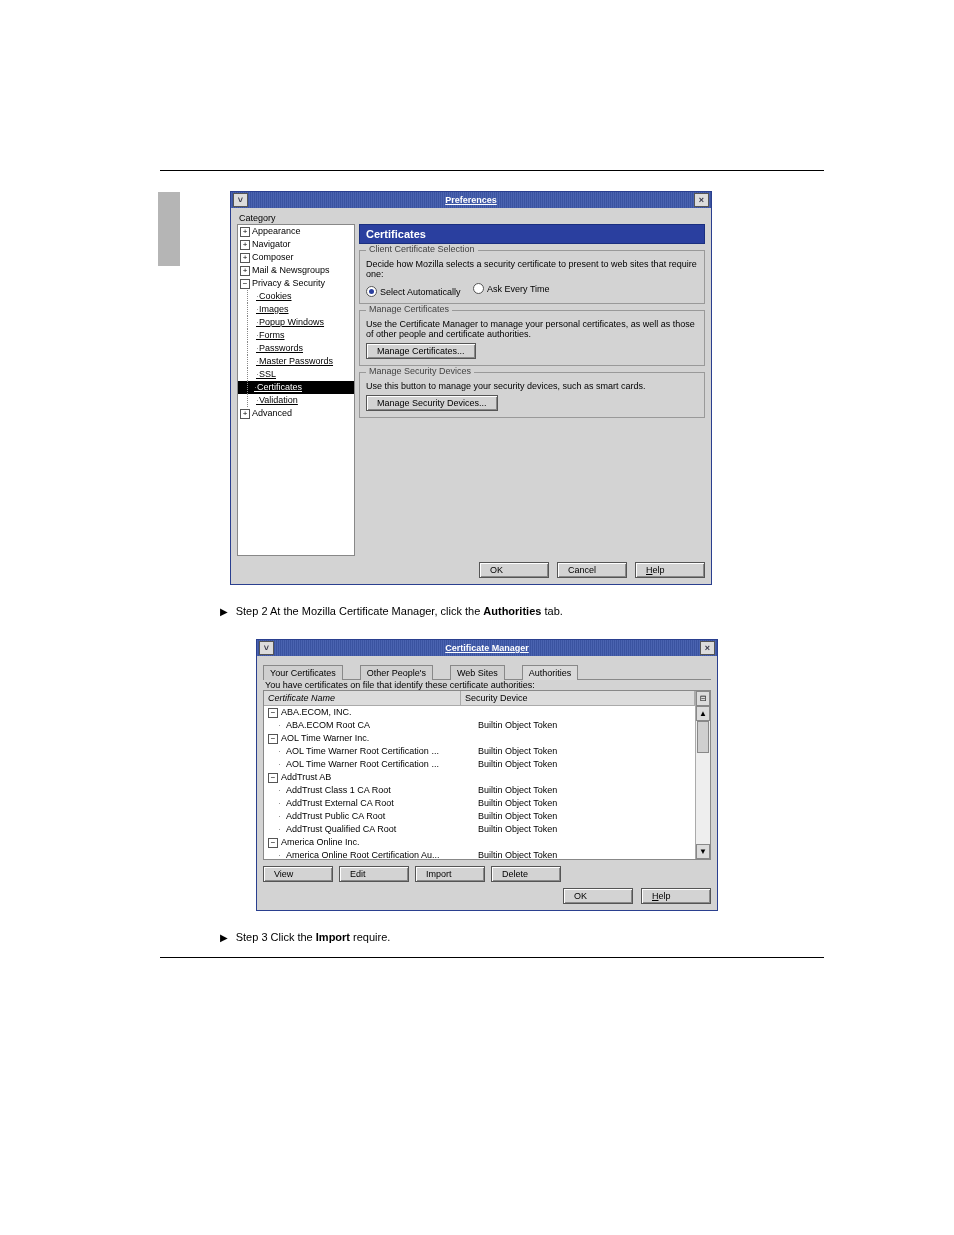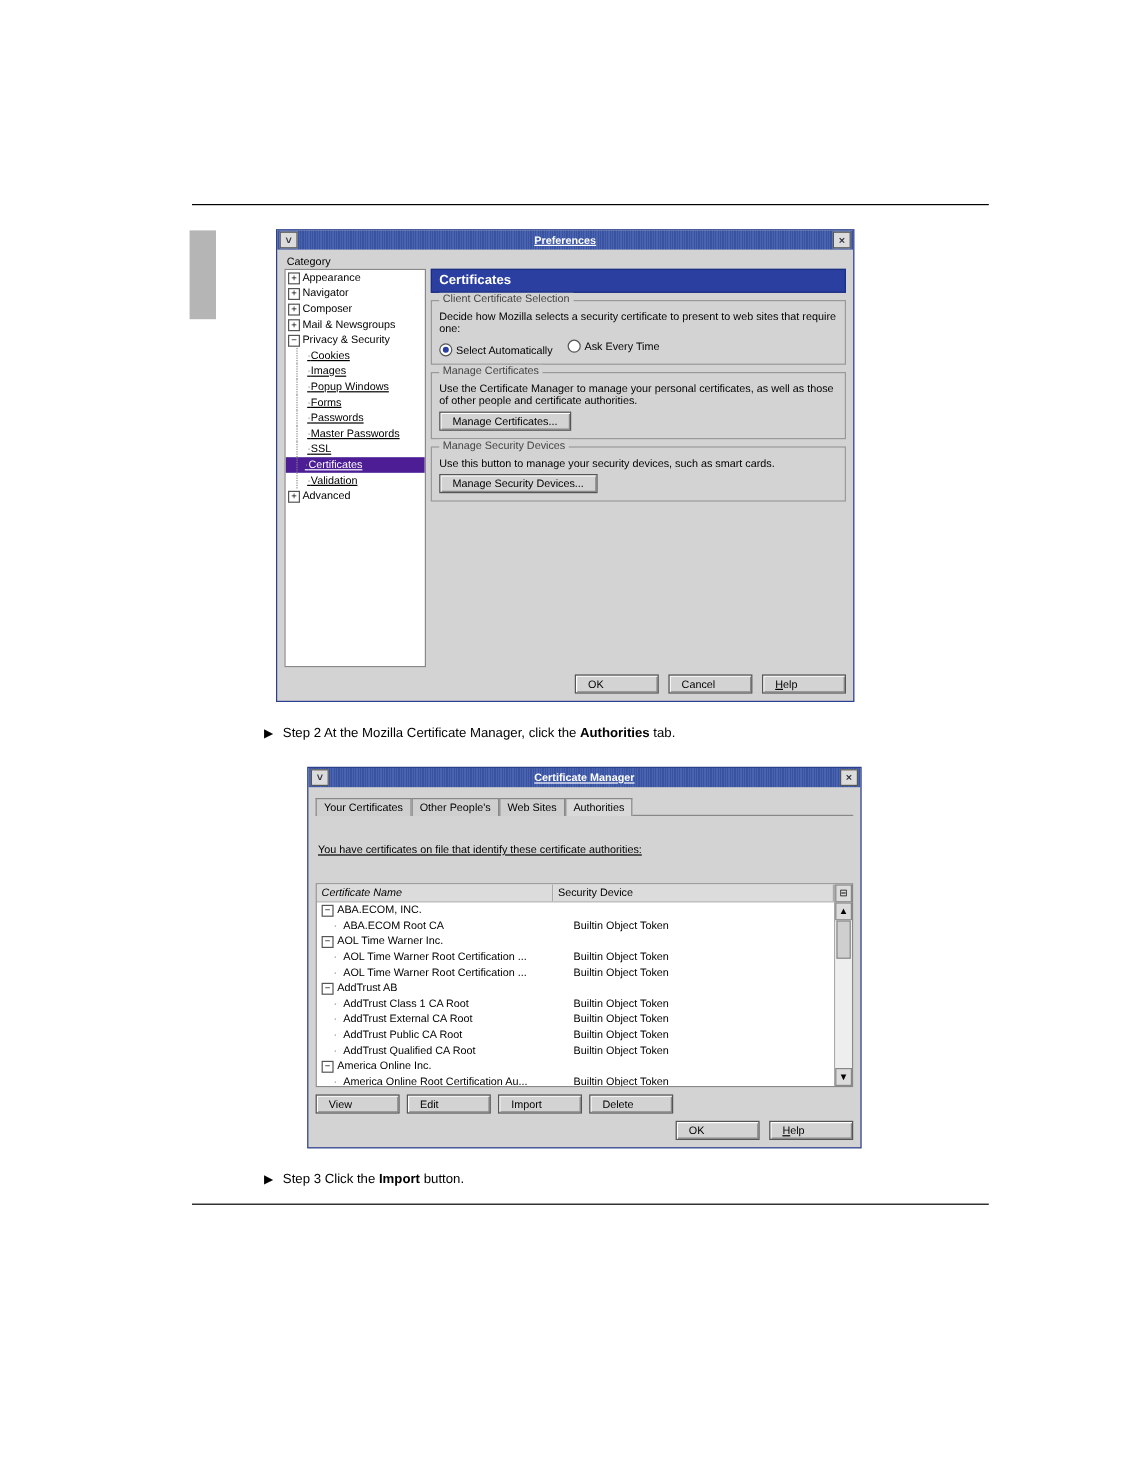--- a/index.html
+++ b/index.html
@@ -86,21 +86,21 @@
     width: 8px; height: 8px; border: 1px solid #555; font-size: 8px;
     display: inline-flex; align-items: center; justify-content: center;
     line-height: 6px; background:#fff;
   }
   .tree .leaf { padding-left: 18px; position: relative; text-decoration: underline; }
   .tree .leaf::before {
     content: ""; position: absolute; left: 9px; top: 0; bottom: 0;
     border-left: 1px dotted #888;
   }
   .tree .leaf .dash { color:#888; }
-  .tree .selected { background:#4c1d95; color:#fff;padding-left:16px; }
+  .tree .selected { background:#000000; color:#fff;padding-left:16px; }
 
   .right-col { flex: 1; display:flex; flex-direction:column; gap:6px; }
   .panel-title {
     background:#2a3f9f; color:#fff; font-weight:bold;
     padding:3px 6px; font-size:11px; border:1px solid #1a2f7f;
   }
   .groupbox { border:1px solid #999; background:#d3d3d3; padding:4px 6px 6px 6px; position:relative; }
   .groupbox .legend { position:absolute; top:-7px; left:6px; background:#d3d3d3; padding:0 3px; font-size:9px; color:#444; }
   .groupbox p { margin:4px 0; font-size:9px; }
   .radio { display:inline-flex; align-items:center; gap:3px; margin-right:10px; }
@@ -111,27 +111,27 @@
   .radio .dot.filled::after { content:""; width:5px; height:5px; border-radius:50%; background:#2a3f9f; }
   .btn {
     display:inline-block; background:#d3d3d3; border:1px solid #555; padding:2px 10px;
     font-size:9px; min-width:48px; 
     box-shadow: inset 1px 1px 0 #fff, inset -1px -1px 0 #888;
   }
   .dlg-buttons { display:flex; justify-content:flex-end; gap:8px; margin-top:6px; }
 
   
   .certmgr { width: 460px; }
-  .tabs { display:flex; gap:0; border-bottom:1px solid #888; margin-top:4px; }
+  .tabs { display:flex; gap:17px; border-bottom:1px solid #888; margin-top:4px; }
   .tab {
     border:1px solid #888; border-bottom:none; padding:2px 6px; background:#cfcfcf;
     font-size:9px; position:relative; top:1px;
   }
   .tab.active { background:#d9d9d9; }
-  .hint { font-size:9px; margin:23px 2px;text-decoration:underline; }
+  .hint { font-size:9px; margin:0 2px; }
   .cert-table {
     border:1px solid #888; background:#fff; height:168px; display:flex; position:relative;
   }
   .cert-cols { flex:1; overflow:hidden; }
   .cert-head { display:flex; font-size:9px; border-bottom:1px solid #aaa; }
   .cert-head .th { padding:2px 4px; background:#dcdcdc; border-right:1px solid #aaa; }
   .cert-head .th.name { flex:0 0 188px;font-style:italic; }
   .cert-head .th.dev { flex:1; }
   .cert-rows { font-size:9px; line-height:13px; }
   .crow { display:flex;align-items:flex-end; }
@@ -349,18 +349,18 @@
         <span class="btn"><span class="underline-h">H</span>elp</span>
       </div>
     </div>
   </div>
 
   <div class="step">
     <span class="arrow">▶</span>
     <span>
       <span>Step 3   Click the </span>
       <span class="bold">Import</span>
-      <span> button.</span>
+      <span> require.</span>
     </span>
   </div>
 
   <hr class="rule" style="margin-top:12px">
 </div>
 
 </body></html>

